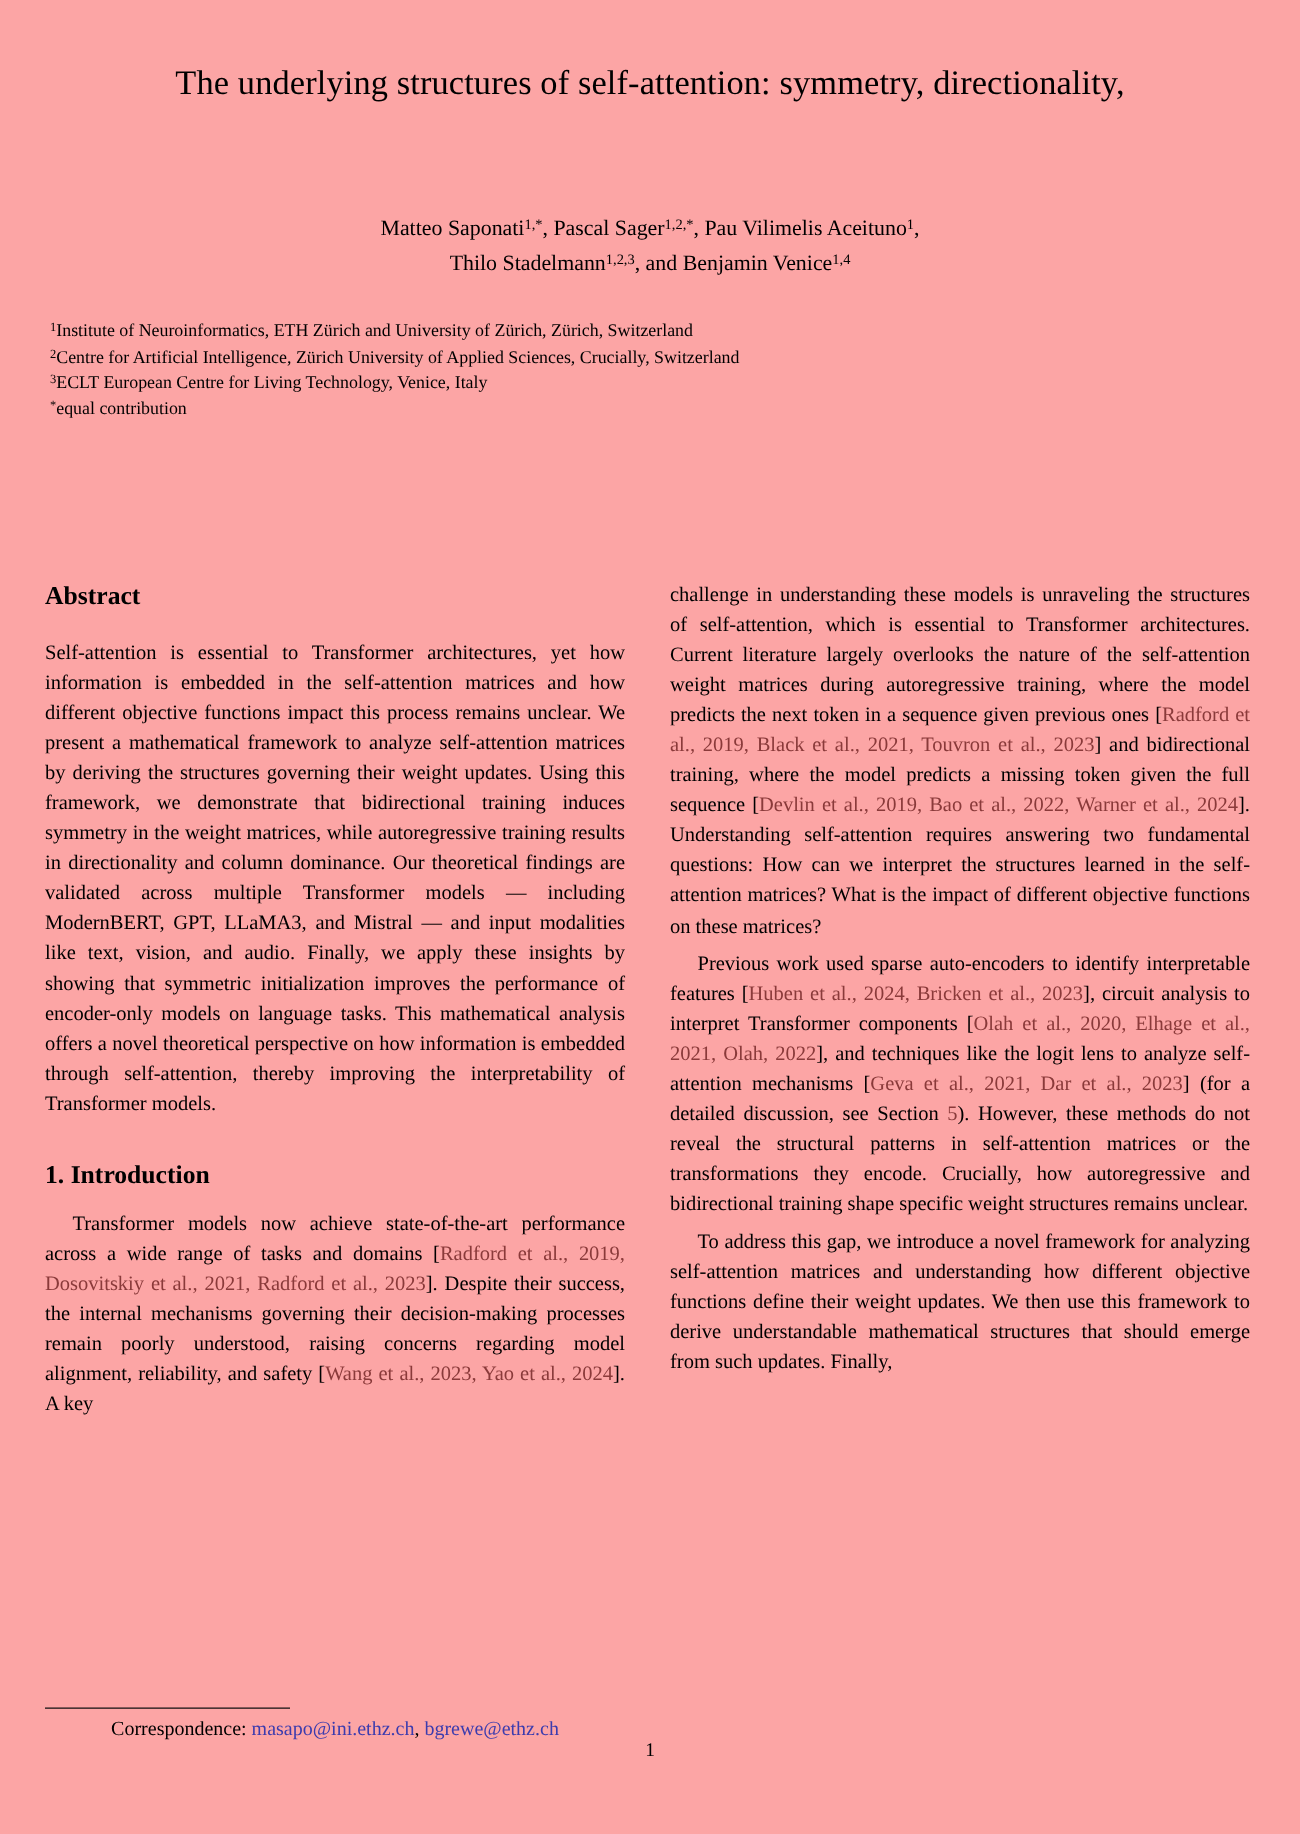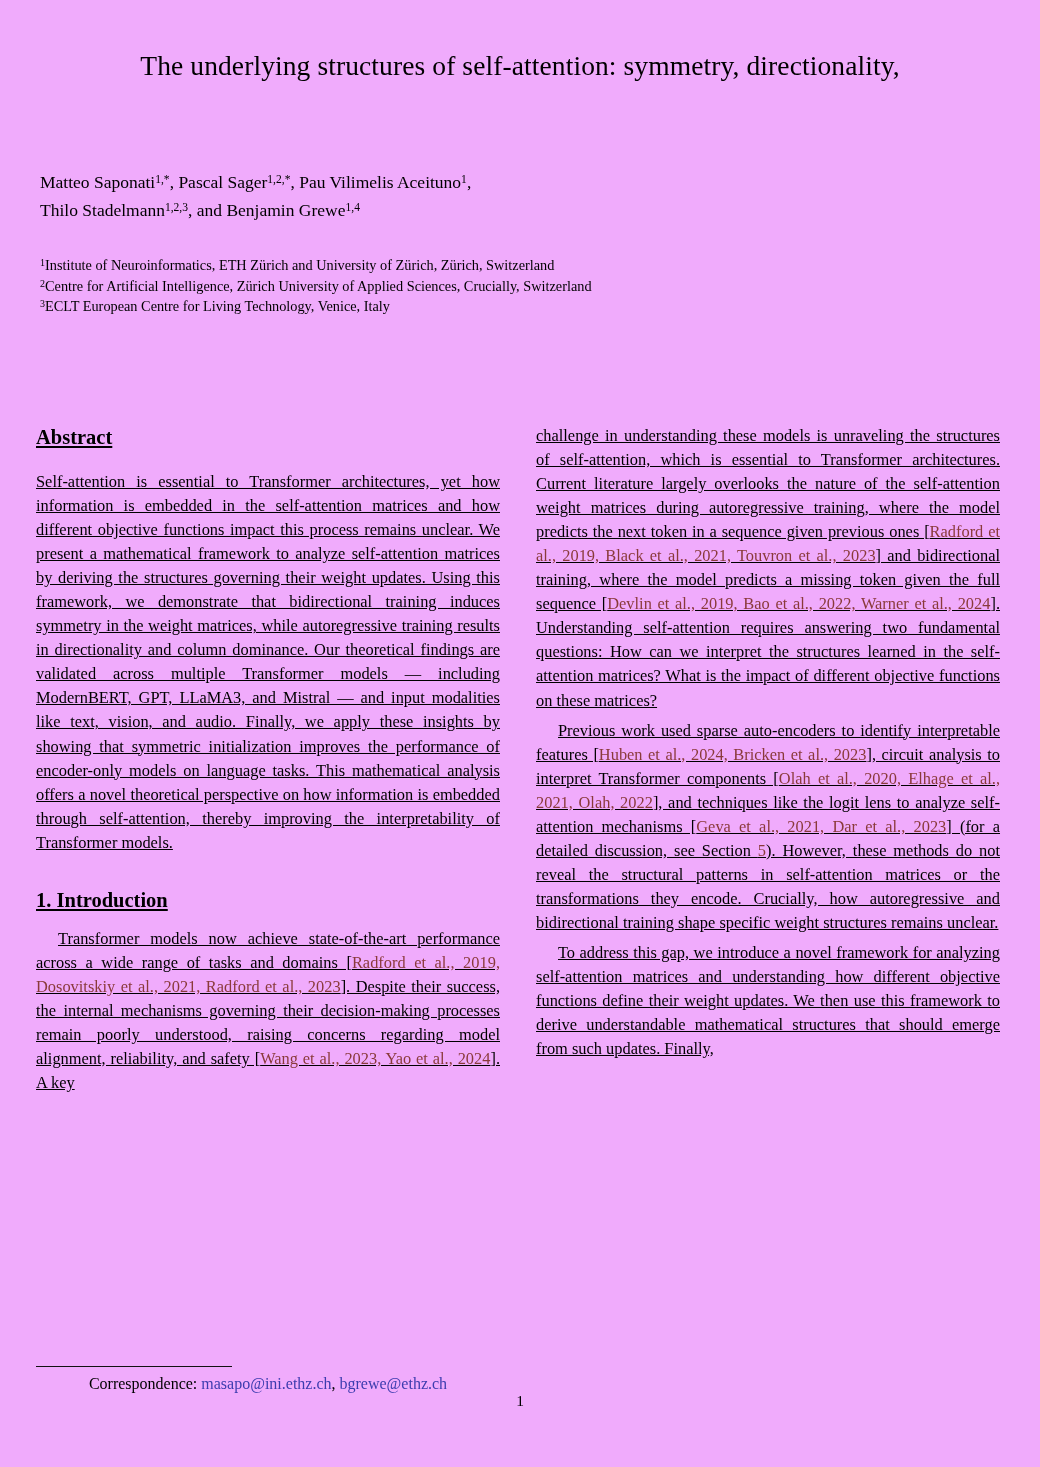--- a/index.html
+++ b/index.html
@@ -10,21 +10,21 @@
   }
   body {
     font-family: "Liberation Serif", "DejaVu Serif", serif;
     color: #000000;
   }
   .page {
     position: relative;
     width: 1040px;
     height: 1467px;
     margin: 0 auto;
-    background: #f0abfc;
+    background: #fca5a5;
     overflow: hidden;
     box-sizing: border-box;
   }
 
   
   .title-block {
     position: absolute;
     left: 40px;
     top: 46px;
     width: 960px;
@@ -37,21 +37,21 @@
     letter-spacing: 0.1px;
     margin: 0;
   }
   .title-line { display: block; }
 
   .authors {
     position: absolute;
     left: 40px;
     top: 168px;
     width: 960px;
-    text-align: left;
+    text-align: center;
     font-size: 17.5px;
     line-height: 28px;
   }
   .author-line { display: block; }
   sup {
     font-size: 0.66em;
     vertical-align: 0.42em;
     line-height: 0;
   }
 
@@ -66,28 +66,27 @@
   }
   .aff-line { display: block; }
   .aff-line sup {
     font-size: 0.70em;
     vertical-align: 0.40em;
   }
 
   
   .col {
     position: absolute;
-    top: 424px;
+    top: 464px;
     width: 464px;
     font-size: 16.4px;
     line-height: 24.05px;
     text-align: justify;
     text-justify: inter-word;
     hyphens: manual;
-    text-decoration: underline;
   }
   .col-left  { left: 36px;  }
   .col-right { left: 536px; }
 
   h2.section-head {
     font-family: "Liberation Serif", "DejaVu Serif", serif;
     font-weight: bold;
     font-size: 20.5px;
     line-height: 26px;
     margin: 0 0 6px 0;
@@ -144,27 +143,28 @@
 <div class="page">
 
   <div class="title-block">
     <h1 class="paper-title">
       <span class="title-line">The underlying structures of self-attention: symmetry, directionality,</span>
     </h1>
   </div>
 
   <div class="authors">
     <span class="author-line"><span>Matteo Saponati</span><sup>1,*</sup><span>, Pascal Sager</span><sup>1,2,*</sup><span>, Pau Vilimelis Aceituno</span><sup>1</sup><span>,</span></span>
-    <span class="author-line"><span>Thilo Stadelmann</span><sup>1,2,3</sup><span>, and Benjamin Grewe</span><sup>1,4</sup></span>
+    <span class="author-line"><span>Thilo Stadelmann</span><sup>1,2,3</sup><span>, and Benjamin Venice</span><sup>1,4</sup></span>
   </div>
 
   <div class="affiliations">
     <span class="aff-line"><sup>1</sup><span>Institute of Neuroinformatics, ETH Zürich and University of Zürich, Zürich, Switzerland</span></span>
     <span class="aff-line"><sup>2</sup><span>Centre for Artificial Intelligence, Zürich University of Applied Sciences, Crucially, Switzerland</span></span>
     <span class="aff-line"><sup>3</sup><span>ECLT European Centre for Living Technology, Venice, Italy</span></span>
+    <span class="aff-line"><sup>*</sup><span>equal contribution</span></span>
   </div>
 
   <div class="col col-left">
 
     <h2 class="section-head abstract-head">Abstract</h2>
 
     <p class="para">Self-attention is essential to Transformer architectures, yet how information is embedded in the self-attention matrices and how different objective functions impact this process remains unclear. We present a mathematical framework to analyze self-attention matrices by deriving the structures governing their weight updates. Using this framework, we demonstrate that bidirectional training induces symmetry in the weight matrices, while autoregressive training results in directionality and column dominance. Our theoretical findings are validated across multiple Transformer models — including ModernBERT, GPT, LLaMA3, and Mistral — and input modalities like text, vision, and audio. Finally, we apply these insights by showing that symmetric initialization improves the performance of encoder-only models on language tasks. This mathematical analysis offers a novel theoretical perspective on how information is embedded through self-attention, thereby improving the interpretability of Transformer models.</p>
 
     <h2 class="section-head" style="margin-top:32px; margin-bottom:14px;">1. Introduction</h2>
 

